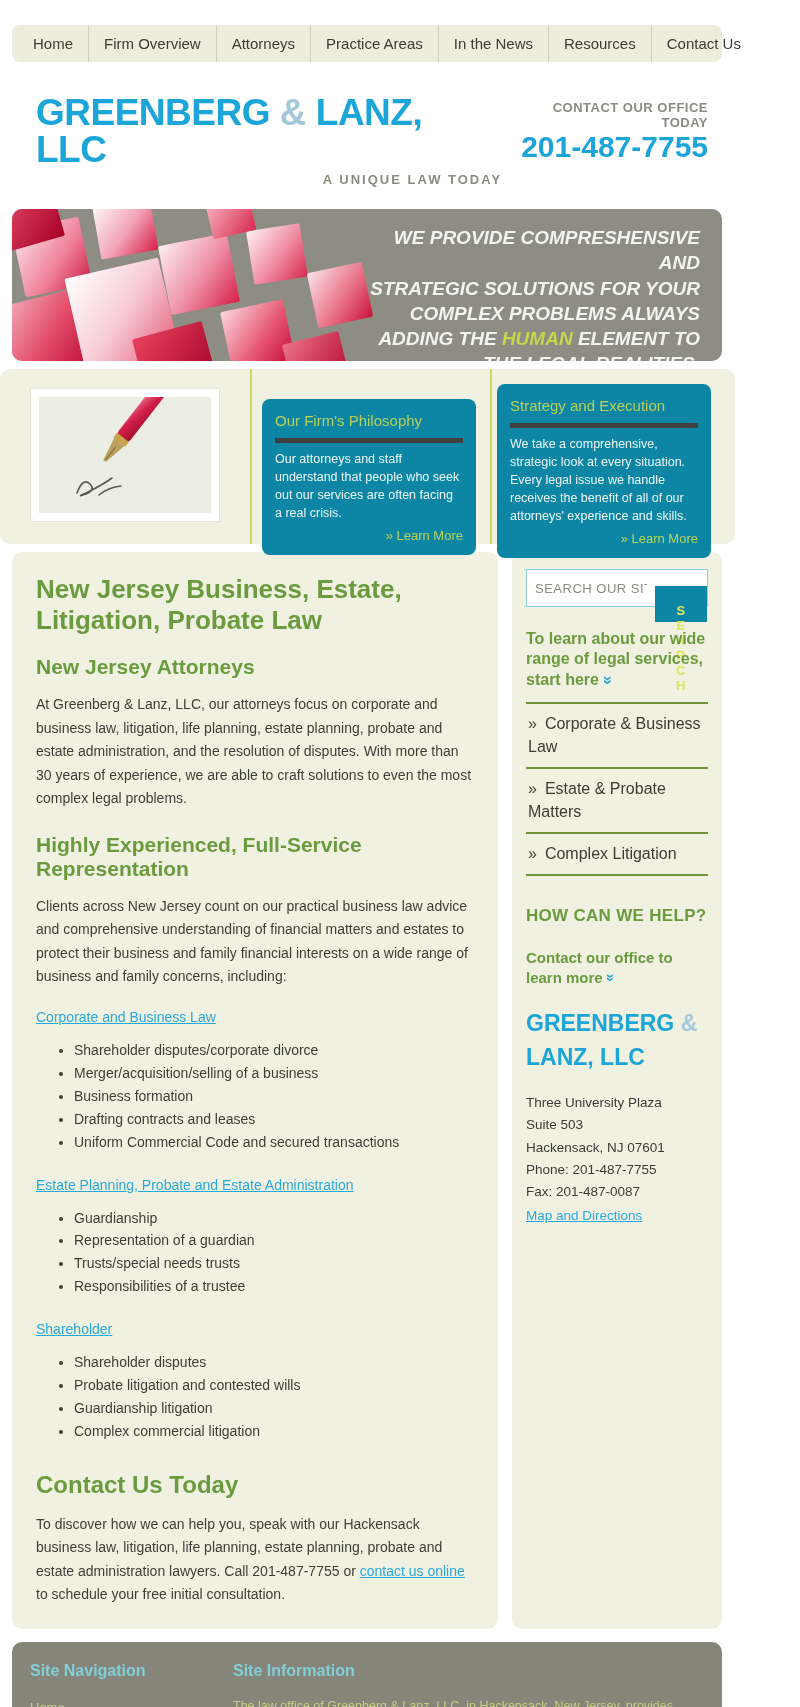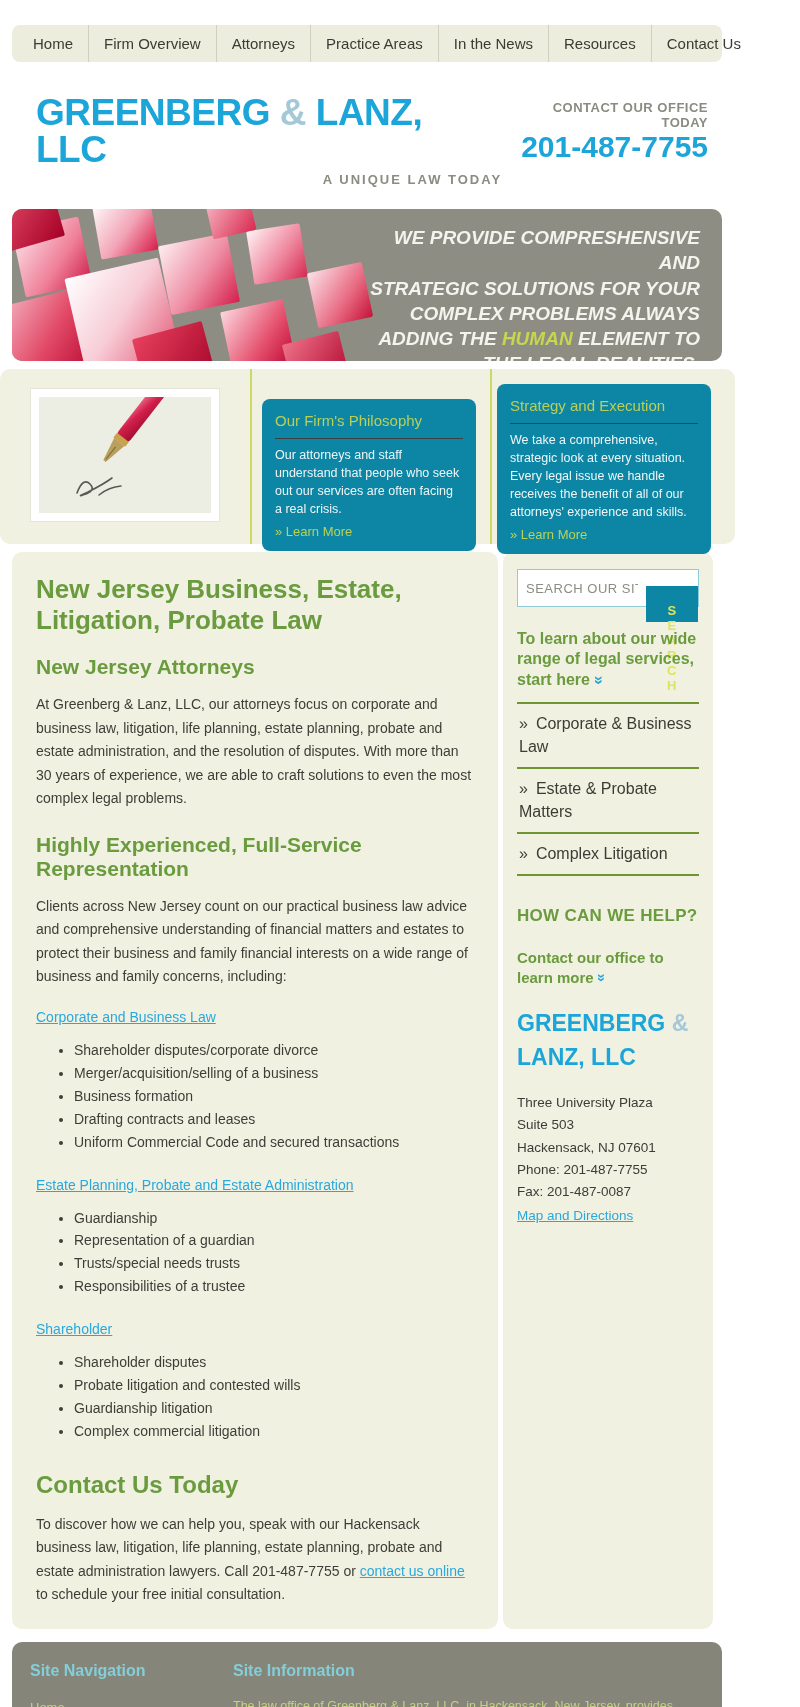--- a/index.html
+++ b/index.html
@@ -56,26 +56,26 @@
   .col1 { width:250px; display:flex; justify-content:center; }
   .pen-frame { width:188px; height:132px; background:#ffffff; margin-top:20px; padding:8px; box-shadow:0 0 0 1px #e4e4d8; }
   .pen-inner { width:100%; height:100%; background:#edeee3; }
   .col2 { width:240px; } .col3 { width:245px; }
   .card {
     background:#0d86a6; border-radius:8px; color:#eef6f5; padding:11px 13px 9px;
     width:214px; font-size:12.5px; line-height:1.45;
   }
   .card2 { margin:30px 0 0 12px; }
   .card3 { margin:15px 0 0 7px; }
-  .card .card-title { color:#b9cf55; font-size:15px; padding-bottom:6px; border-bottom:1px solid #404040; margin-bottom:7px; }
-  .card .learn { text-align:left; margin-top:5px; }
+  .card .card-title { color:#b9cf55; font-size:15px; padding-bottom:6px; border-bottom:5px solid #404040; margin-bottom:7px; }
+  .card .learn { text-align:right; margin-top:5px; }
   .card .learn a { color:#b9d355; font-size:13px; text-decoration:none; }
 
   
-  .mainrow { display:flex; margin:8px 0 0 12px; width:710px; gap:5px; align-items:stretch; min-height:834px; }
+  .mainrow { display:flex; margin:8px 0 0 12px; width:710px; gap:14px; align-items:stretch; min-height:834px; }
   .content { width:486px; background:#f1f1e1; border-radius:10px; padding:22px 24px; }
   .content h1 { color:#6a9b3e; font-size:26px; font-weight:600; line-height:1.18; }
   .content h2 { color:#6a9b3e; font-size:21px; font-weight:600; margin-top:22px; }
   .content h2.tight { margin-top:20px; }
   .content p { font-size:14px; line-height:1.68; margin-top:14px; color:#3e3e38; }
   .content .area-link { display:inline-block; margin-top:20px; font-size:14px; color:#29a8dc; text-decoration:underline; }
   .content ul { margin:16px 0 4px 38px; }
   .content li { font-size:14px; line-height:1.28; margin-bottom:5px; }
   .content h3.cta { color:#6a9b3e; font-size:24px; font-weight:600; margin-top:30px; }
   a.inline-link { color:#29a8dc; text-decoration:underline; }

